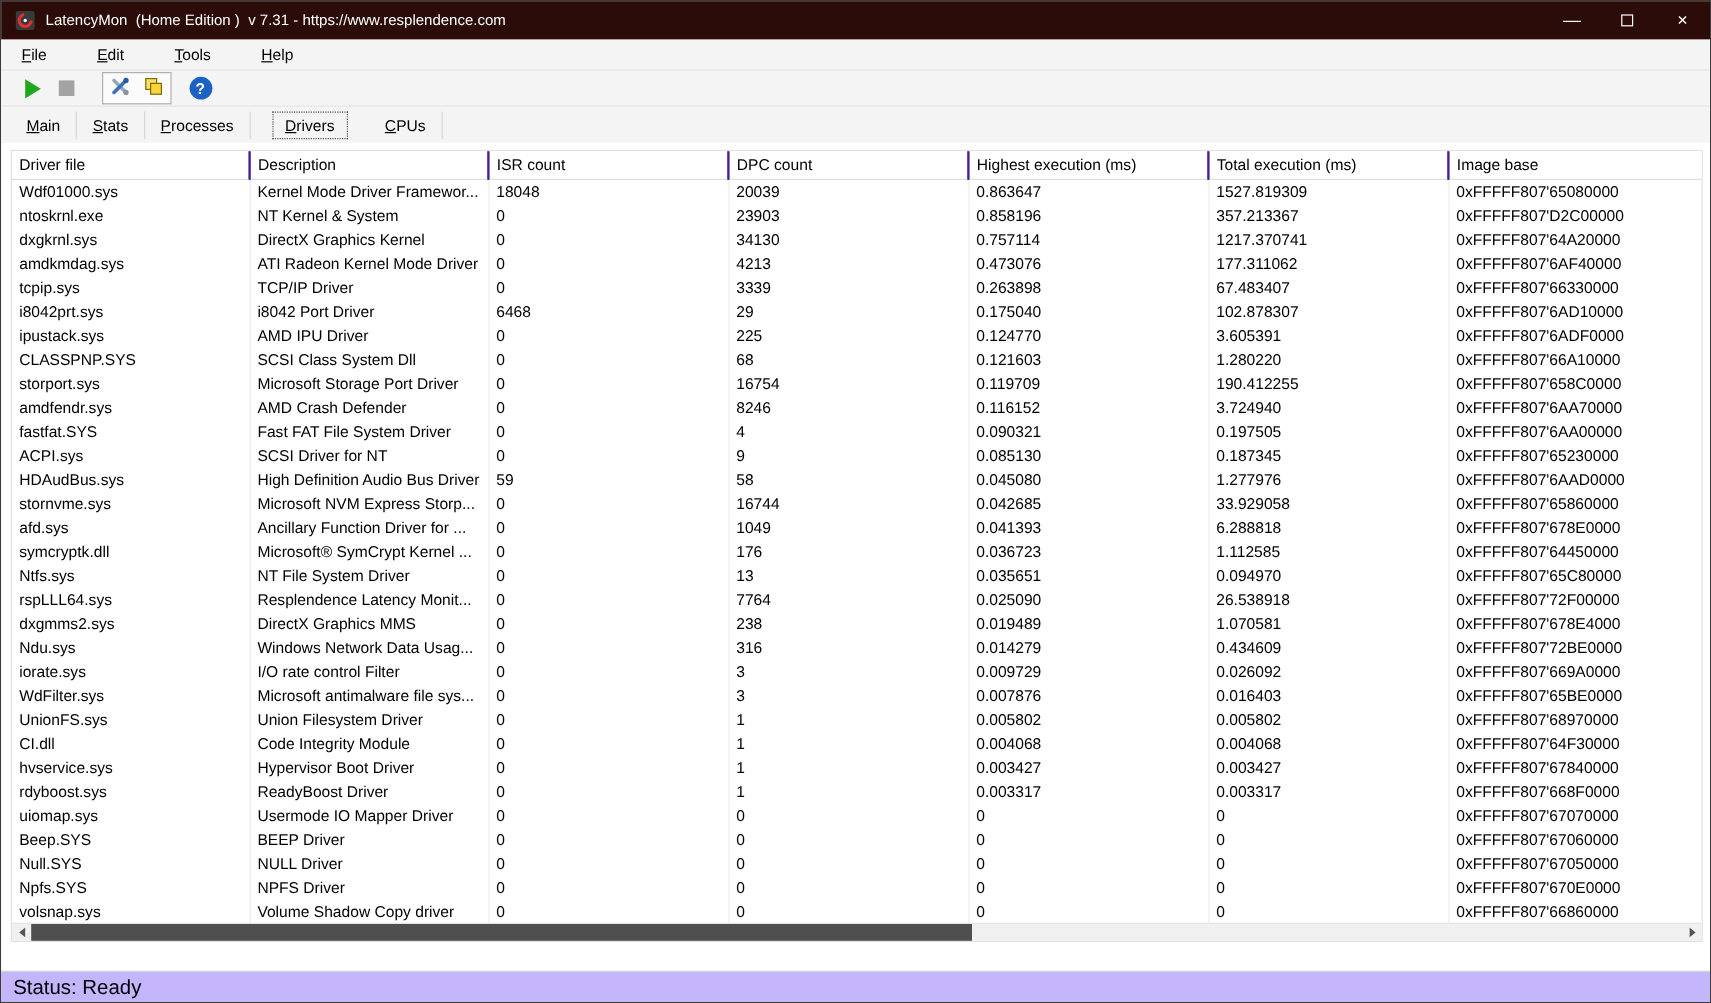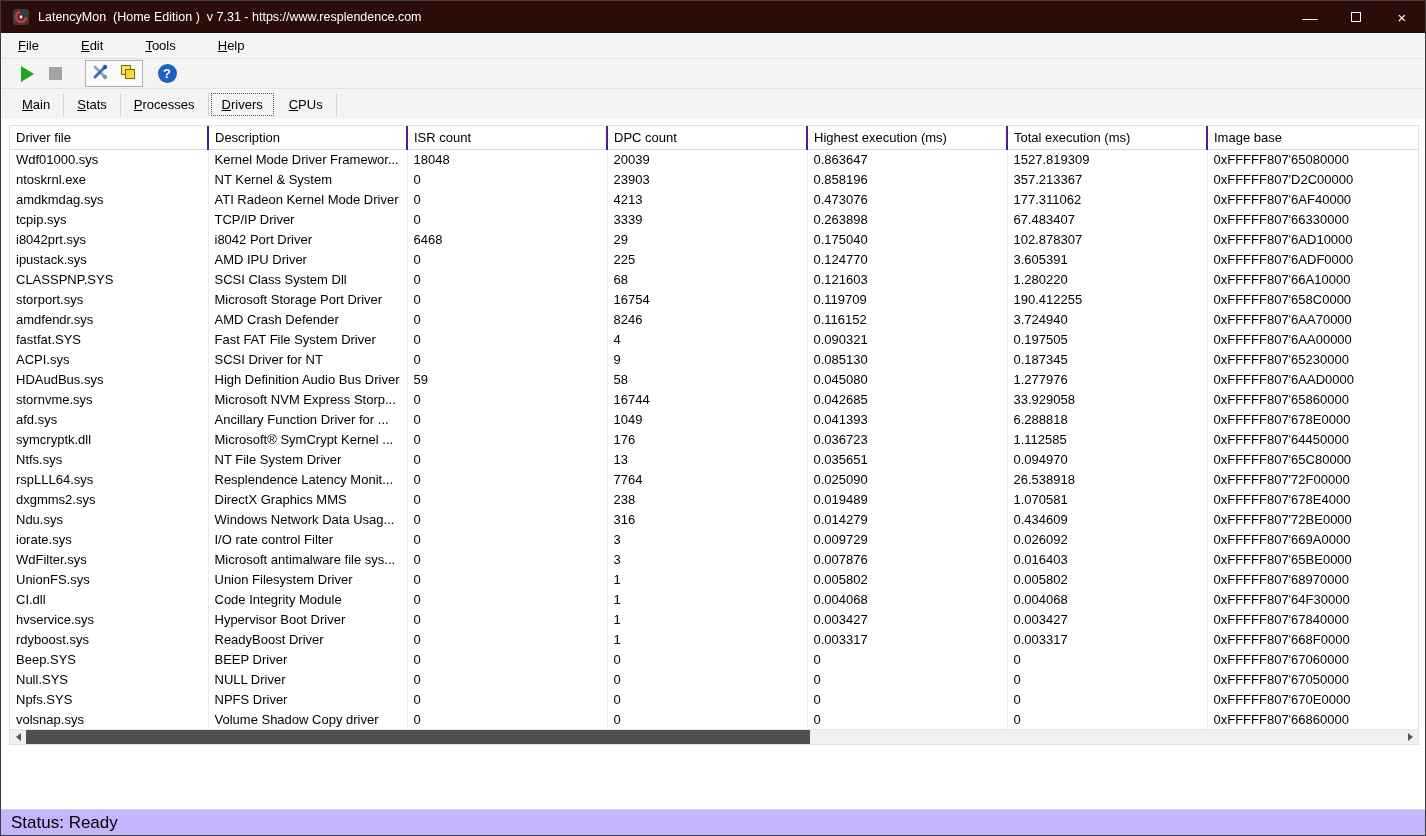--- a/index.html
+++ b/index.html
@@ -83,21 +83,21 @@
   }
   .tab {
     display: inline-block;
     padding: 4px 13px;
     border-right: 1px solid #d6d6d6;
   }
   .tab::first-letter { text-decoration: underline; }
   .tab.active {
     border: 1px dotted #555;
     padding: 3px 10px;
-    margin: 0 2px;
+    margin: 0 18px;
   }
   
   .content { flex: 1 1 auto; background: #fff; padding: 6px 8px 0 8px; overflow: hidden; }
   .listview { border: 1px solid #e0e0e0; width: 1410px; background: #fff; }
   table.drivers { width: 100%; border-collapse: collapse; table-layout: fixed; }
   table.drivers th, table.drivers td {
     text-align: left; font-weight: normal;
     white-space: nowrap; overflow: hidden;
     padding: 0 4px 0 6px;
     font-size: 13px;
@@ -256,20 +256,29 @@
             <tr>
               <td>ntoskrnl.exe</td>
               <td>NT Kernel &amp; System</td>
               <td>0</td>
               <td>23903</td>
               <td>0.858196</td>
               <td>357.213367</td>
               <td>0xFFFFF807'D2C00000</td>
             </tr>
             <tr>
+              <td>dxgkrnl.sys</td>
+              <td>DirectX Graphics Kernel</td>
+              <td>0</td>
+              <td>34130</td>
+              <td>0.757114</td>
+              <td>1217.370741</td>
+              <td>0xFFFFF807'64A20000</td>
+            </tr>
+            <tr>
               <td>amdkmdag.sys</td>
               <td>ATI Radeon Kernel Mode Driver</td>
               <td>0</td>
               <td>4213</td>
               <td>0.473076</td>
               <td>177.311062</td>
               <td>0xFFFFF807'6AF40000</td>
             </tr>
             <tr>
               <td>tcpip.sys</td>
@@ -461,20 +470,29 @@
               <td>0xFFFFF807'67840000</td>
             </tr>
             <tr>
               <td>rdyboost.sys</td>
               <td>ReadyBoost Driver</td>
               <td>0</td>
               <td>1</td>
               <td>0.003317</td>
               <td>0.003317</td>
               <td>0xFFFFF807'668F0000</td>
+            </tr>
+            <tr>
+              <td>uiomap.sys</td>
+              <td>Usermode IO Mapper Driver</td>
+              <td>0</td>
+              <td>0</td>
+              <td>0</td>
+              <td>0</td>
+              <td>0xFFFFF807'67070000</td>
             </tr>
             <tr>
               <td>Beep.SYS</td>
               <td>BEEP Driver</td>
               <td>0</td>
               <td>0</td>
               <td>0</td>
               <td>0</td>
               <td>0xFFFFF807'67060000</td>
             </tr>

